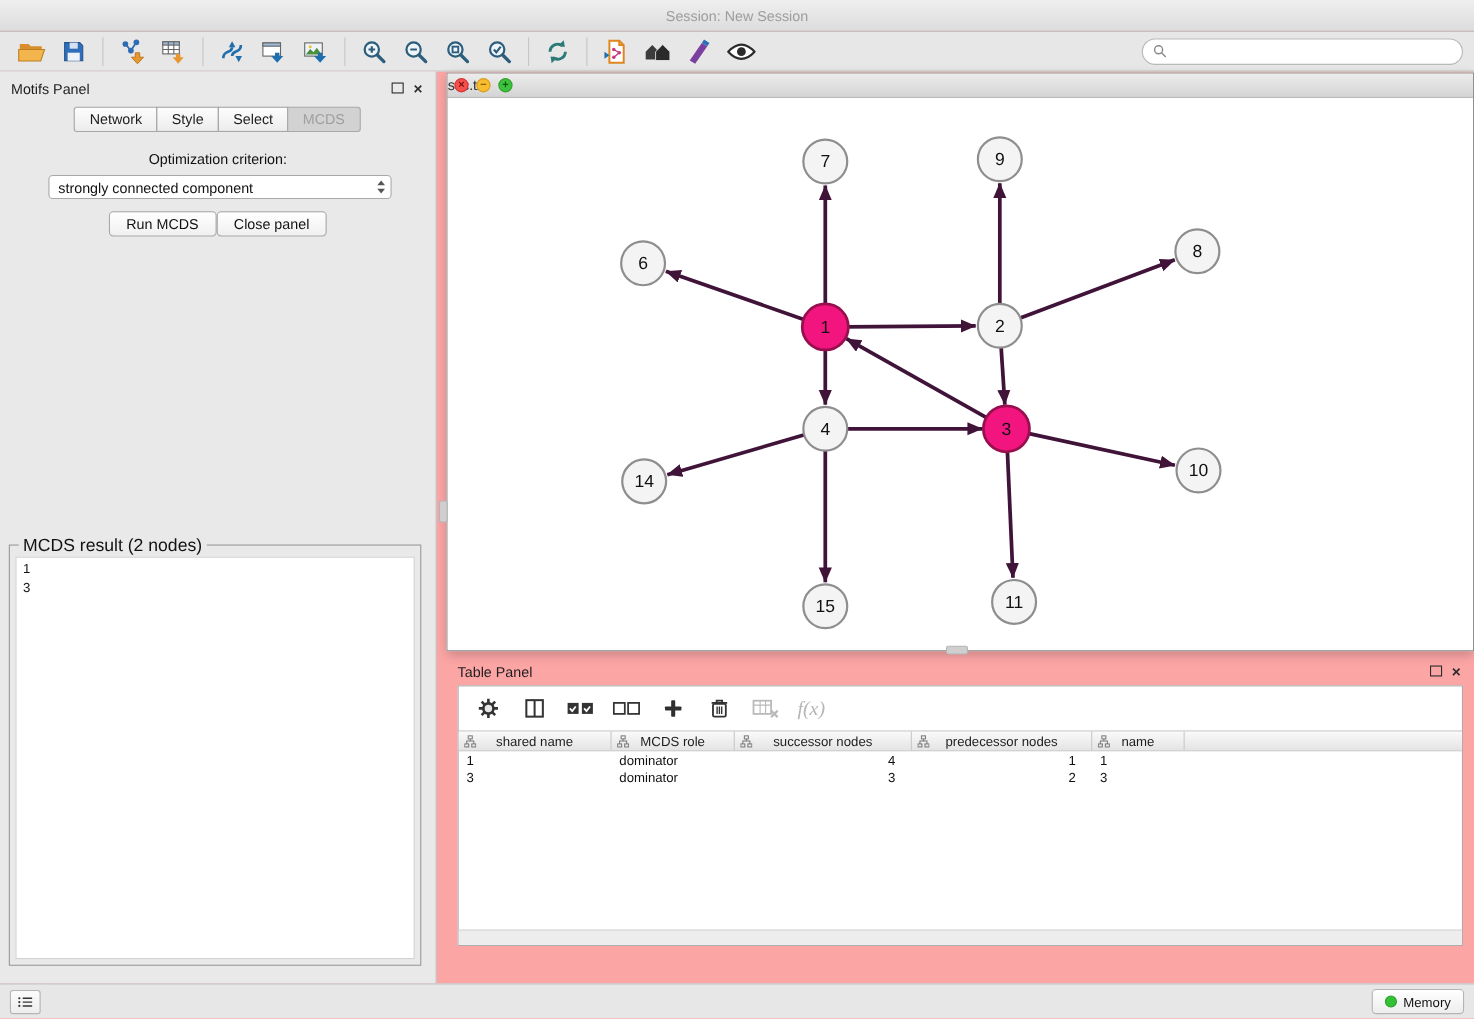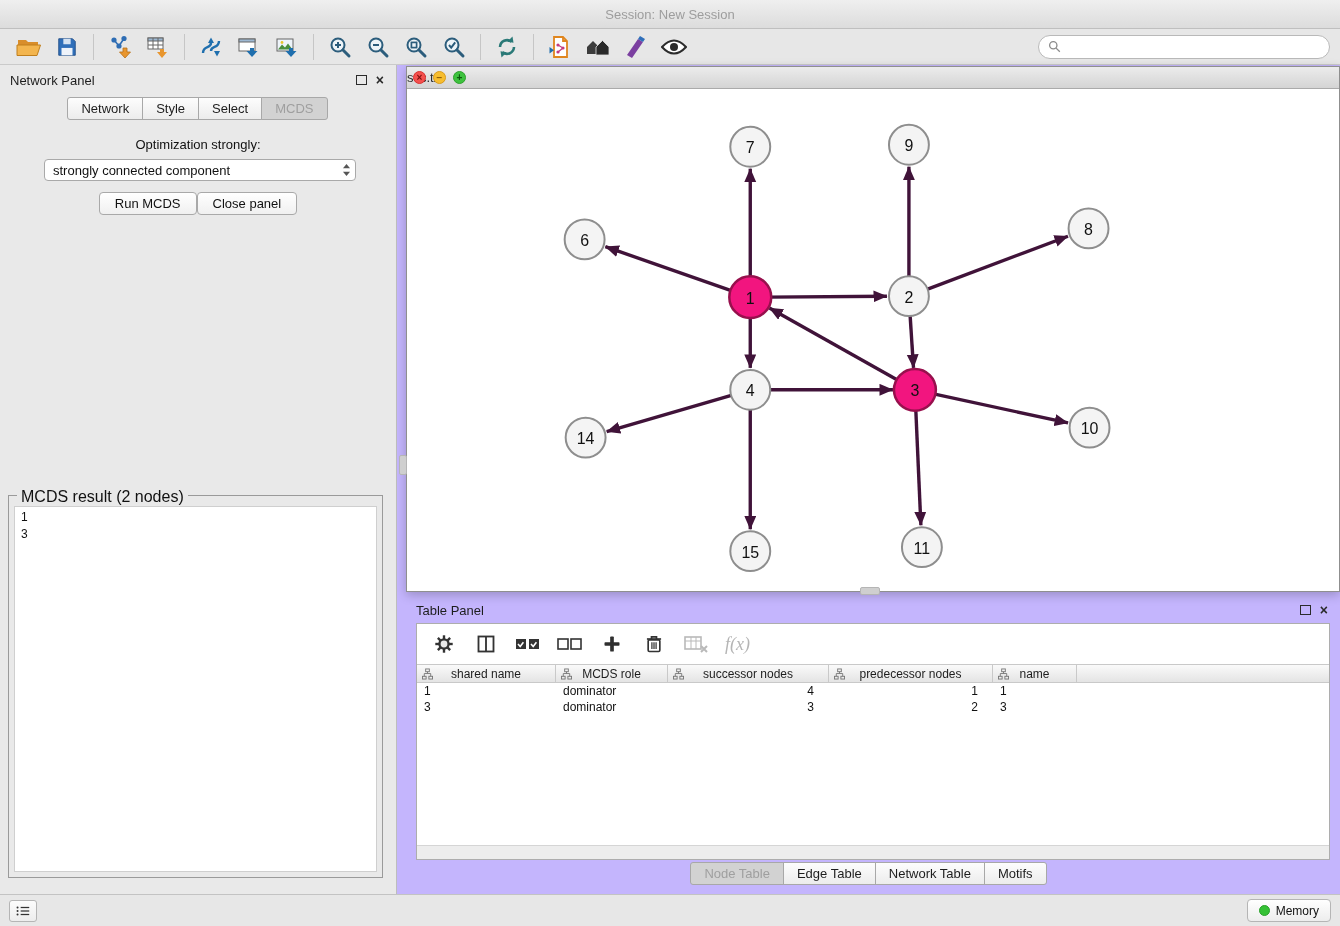--- a/index.html
+++ b/index.html
@@ -1,18 +1,18 @@
 <!DOCTYPE html>
 <html><head>
 <meta charset="utf-8">
 <style>
   html,body{margin:0;padding:0;}
   body{width:1340px;height:926px;overflow:hidden;background:#e3e3e3;
        font-family:"Liberation Sans",sans-serif;-webkit-font-smoothing:antialiased;}
-  .app{position:relative;width:1340px;height:926px;background:#c4b5fd;overflow:hidden;}
+  .app{position:relative;width:1340px;height:926px;background:#fca5a5;overflow:hidden;}
 
   
   .titlebar{position:absolute;top:0;left:0;right:0;height:28px;
     background:linear-gradient(#efefef,#dcdcdc);border-bottom:1px solid #bfbfbf;
     display:flex;align-items:center;justify-content:center;font-size:13px;color:#9d9d9d;}
 
   
   .toolbar{position:absolute;top:29px;left:0;right:0;height:36px;background:#e7e7e7;
     display:flex;align-items:center;padding:0 10px;border-bottom:1px solid #cacaca;box-sizing:border-box;}
   .tbtn{width:38px;height:30px;border:none;background:transparent;display:flex;
@@ -249,34 +249,34 @@
       <svg width="13" height="13" viewBox="0 0 16 16">
         <circle cx="6.5" cy="6.5" r="4.5" fill="none" stroke="#8a8a8a" stroke-width="1.6"></circle>
         <line x1="10" y1="10" x2="14.5" y2="14.5" stroke="#8a8a8a" stroke-width="1.6"></line>
       </svg>
       <input type="text" placeholder="" style="">
     </div>
   </div>
 
   <div class="control-panel">
     <div class="panel-header">
-      <span>Network Panel</span>
+      <span>Motifs Panel</span>
       <span class="win-btns">
         <span class="float-btn"></span>
         <span class="close-btn">×</span>
       </span>
     </div>
     <div class="cp-tabs">
         <div class="cp-tab">Network</div>
         <div class="cp-tab">Style</div>
         <div class="cp-tab">Select</div>
         <div class="cp-tab active">MCDS</div>
       </div>
     <div>
-      <div class="opt-label">Optimization strongly:</div>
+      <div class="opt-label">Optimization criterion:</div>
       <div class="dropdown">
         <span>strongly connected component</span>
         <span class="dd-arrows">
           <svg width="9" height="14" viewBox="0 0 9 14">
             <path d="M4.5 1 L8 5.3 H1 z" fill="#555"></path>
             <path d="M4.5 13 L1 8.7 H8 z" fill="#555"></path>
           </svg>
         </span>
       </div>
       <div class="cp-buttons">
@@ -507,26 +507,20 @@
           <div class="trow">
             <div class="td" style="width: 139px; text-align: left;">3</div>
             <div class="td" style="width: 112px; text-align: left;">dominator</div>
             <div class="td right" style="width: 161px; text-align: right;">3</div>
             <div class="td right" style="width: 164px; text-align: right;">2</div>
             <div class="td" style="width: 84px; text-align: left;">3</div>
           </div>
         </div>
       <div class="hscroll"></div>
     </div>
-    <div class="tp-tabs">
-        <div class="tp-tab active">Node Table</div>
-        <div class="tp-tab">Edge Table</div>
-        <div class="tp-tab">Network Table</div>
-        <div class="tp-tab">Motifs</div>
-      </div>
   </div>
 
   <div class="statusbar">
     <button class="list-btn">
       <svg width="18" height="14" viewBox="0 0 18 14">
         <circle cx="2" cy="2.5" r="1.3" fill="#333"></circle>
           <line x1="6" y1="2.5" x2="17" y2="2.5" stroke="#333" stroke-width="1.6"></line>
         <circle cx="2" cy="7" r="1.3" fill="#333"></circle>
           <line x1="6" y1="7" x2="17" y2="7" stroke="#333" stroke-width="1.6"></line>
         <circle cx="2" cy="11.5" r="1.3" fill="#333"></circle>

